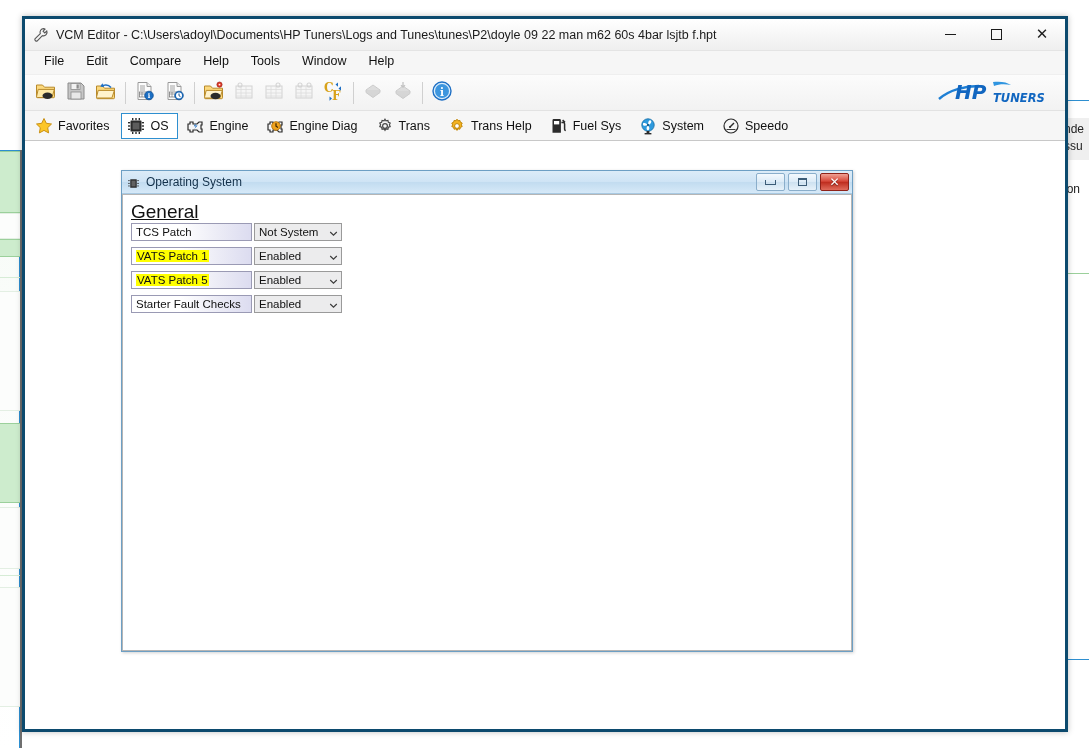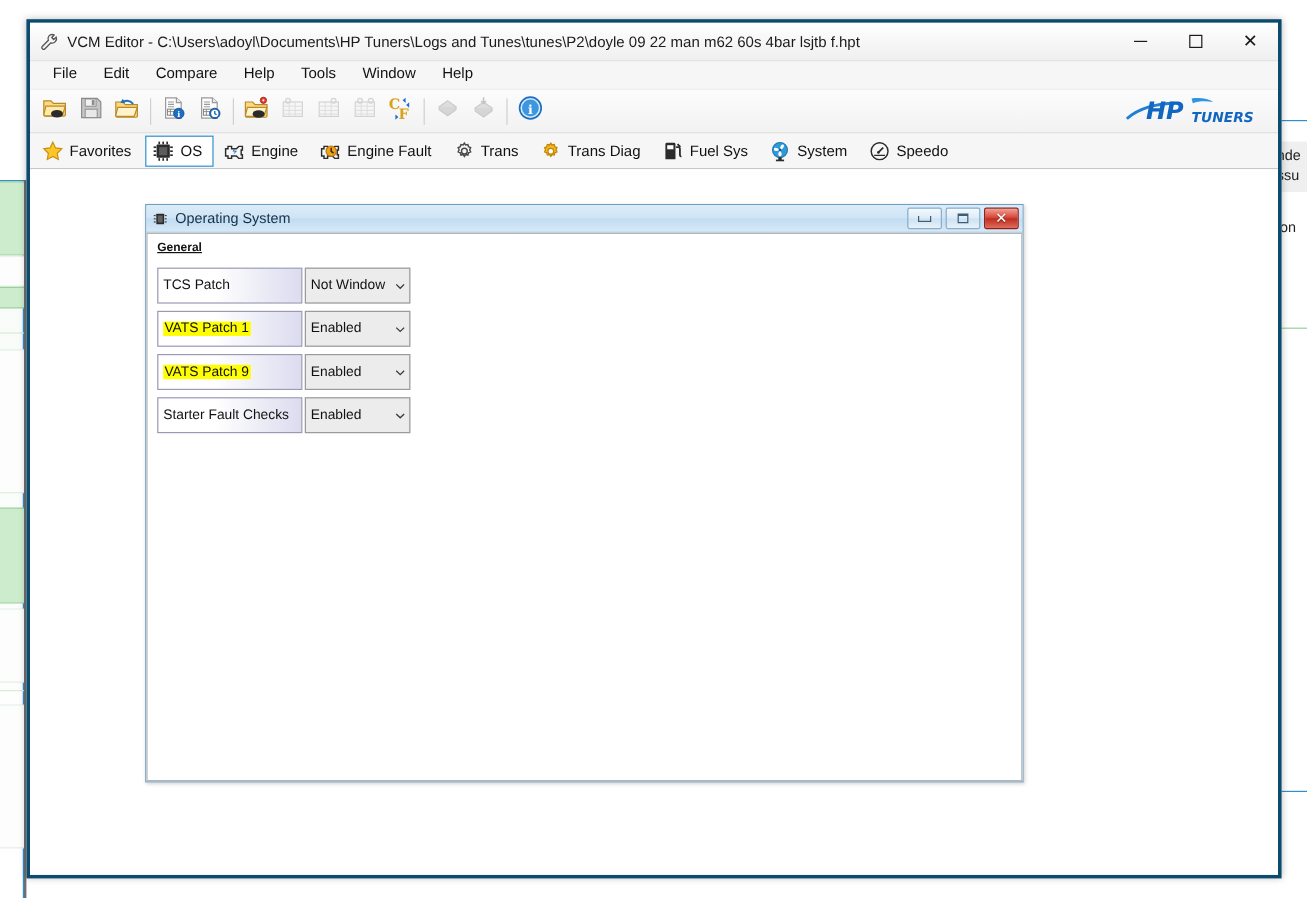--- a/index.html
+++ b/index.html
@@ -217,30 +217,30 @@
   #os-body {
     flex: 1 1 auto;
     background: #ffffff;
     border: 1px solid #b5b5b5;
     margin: 0;
     position: relative;
     overflow: hidden;
   }
   #section-title {
     position: absolute; left: 8px; top: 6px;
-    font-size: 10px; font-weight: bold; color: #111;
+    font-size: 19px; font-weight: normal; color: #111;
     text-decoration: underline;
   }
 
   #param-list {
     position: absolute; left: 8px; top: 28px;
   }
   .param-row {
     display: flex; align-items: stretch;
-    height: 30px; margin-bottom: 6px;
+    height: 18px; margin-bottom: 6px;
   }
   .param-label {
     width: 121px;
     border: 1px solid #9a9ab4;
     background: linear-gradient(90deg,#ffffff 0%, #ffffff 40%, #ececf6 72%, #dcdcf0 100%);
     font-size: 11.5px; color: #111;
     display: flex; align-items: center;
     padding-left: 4px;
     overflow: hidden;
     cursor: default;
@@ -561,41 +561,41 @@
     </div>
 
     <div class="tab">
       <span class="tab-ico">
         <svg width="18" height="18" viewBox="0 0 18 18">
           <path d="M2 7h2V5h3v2h4l2-2h3v3h-1v4h1v3h-3l-2-2H7v2H4v-2H2z" fill="none" stroke="#2b2b2b" stroke-width="1.2"></path>
           <circle cx="10" cy="9" r="4.3" fill="#f0a21c" stroke="#b0720c" stroke-width="0.9"></circle>
           <path d="M10 6.2v3l2 1.4" stroke="#3a2500" stroke-width="1.2" fill="none"></path>
         </svg>
       </span>
-      <span>Engine Fault</span>
+      <span>Engine Diag</span>
     </div>
 
     <div class="tab">
       <span class="tab-ico">
         <svg width="18" height="18" viewBox="0 0 18 18">
           <path d="M9 2.2l1 1.6 1.9-.4.5 1.9 1.8.7-.8 1.8.8 1.8-1.8.7-.5 1.9-1.9-.4-1 1.6-1-1.6-1.9.4-.5-1.9-1.8-.7.8-1.8-.8-1.8 1.8-.7.5-1.9 1.9.4z" fill="none" stroke="#4a4a4a" stroke-width="1.2"></path>
           <circle cx="9" cy="9" r="2.4" fill="none" stroke="#4a4a4a" stroke-width="1.2"></circle>
         </svg>
       </span>
       <span>Trans</span>
     </div>
 
     <div class="tab">
       <span class="tab-ico">
         <svg width="18" height="18" viewBox="0 0 18 18">
           <path d="M9 2.2l1 1.6 1.9-.4.5 1.9 1.8.7-.8 1.8.8 1.8-1.8.7-.5 1.9-1.9-.4-1 1.6-1-1.6-1.9.4-.5-1.9-1.8-.7.8-1.8-.8-1.8 1.8-.7.5-1.9 1.9.4z" fill="#f5b421" stroke="#c08505" stroke-width="1"></path>
           <circle cx="9" cy="9" r="2.4" fill="#ffffff" stroke="#c08505" stroke-width="1"></circle>
         </svg>
       </span>
-      <span>Trans Diag</span>
+      <span>Trans Help</span>
     </div>
 
     <div class="tab">
       <span class="tab-ico">
         <svg width="18" height="18" viewBox="0 0 18 18">
           <path d="M2.5 3.2a1.2 1.2 0 0 1 1.2-1.2h6a1.2 1.2 0 0 1 1.2 1.2v12.6H2.5z" fill="#2b2b2b"></path>
           <rect x="4" y="4" width="5.2" height="3.4" fill="#ffffff"></rect>
           <path d="M11.4 5.6h1.9a1.3 1.3 0 0 1 1.3 1.3v5.3a1.2 1.2 0 0 0 1.2 1.2" fill="none" stroke="#2b2b2b" stroke-width="1.5"></path>
           <path d="M12.6 3.1 15 5.4" stroke="#2b2b2b" stroke-width="1.5"></path>
         </svg>
@@ -669,21 +669,21 @@
 
         <div id="section-title">General</div>
 
         <div id="param-list">
 
           <div class="param-row">
             <div class="param-label">
               <span>TCS Patch</span>
             </div>
             <div class="param-value">
-              <span>Not Window</span>
+              <span>Not System</span>
               <span class="chev">
                 <svg width="9" height="9" viewBox="0 0 9 9">
                     <path d="M1.2 3 4.5 6.2 7.8 3" fill="none" stroke="#3a3a3a" stroke-width="1.1"></path>
                   </svg>
               </span>
             </div>
           </div>
 
           <div class="param-row">
             <div class="param-label">
@@ -694,21 +694,21 @@
               <span class="chev">
                 <svg width="9" height="9" viewBox="0 0 9 9">
                     <path d="M1.2 3 4.5 6.2 7.8 3" fill="none" stroke="#3a3a3a" stroke-width="1.1"></path>
                   </svg>
               </span>
             </div>
           </div>
 
           <div class="param-row">
             <div class="param-label">
-              <span class="hl">VATS Patch 9</span>
+              <span class="hl">VATS Patch 5</span>
             </div>
             <div class="param-value">
               <span>Enabled</span>
               <span class="chev">
                 <svg width="9" height="9" viewBox="0 0 9 9">
                     <path d="M1.2 3 4.5 6.2 7.8 3" fill="none" stroke="#3a3a3a" stroke-width="1.1"></path>
                   </svg>
               </span>
             </div>
           </div>

